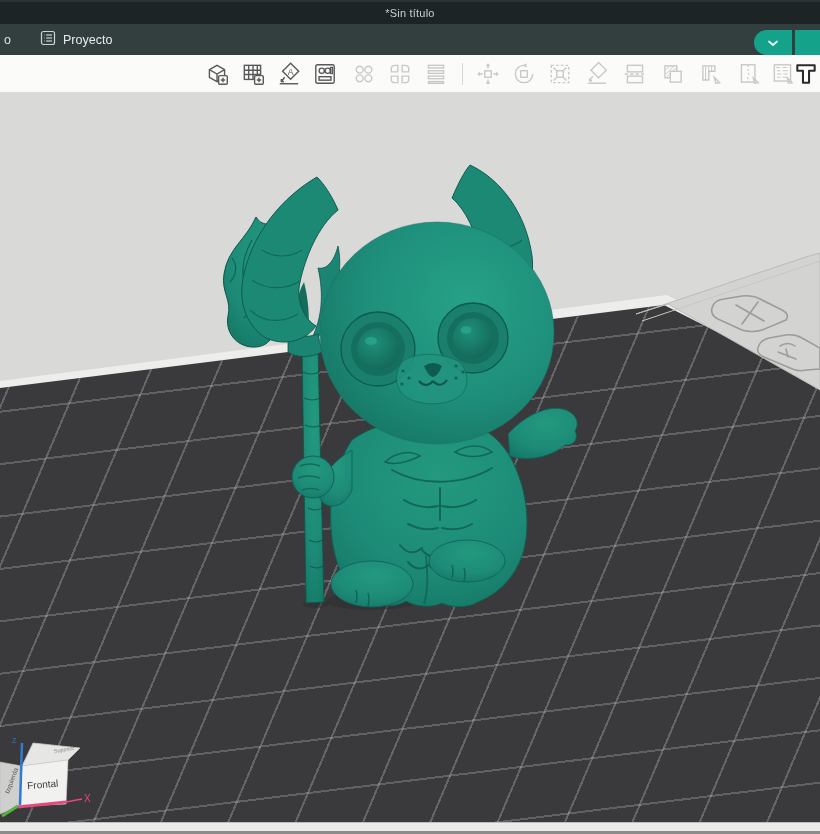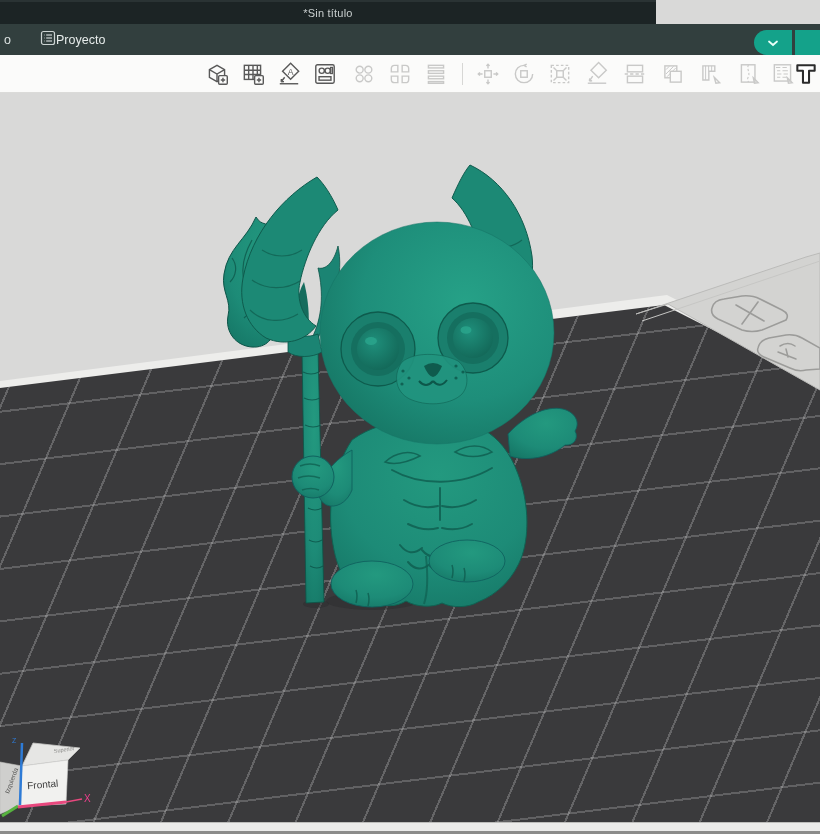--- a/index.html
+++ b/index.html
@@ -1,30 +1,30 @@
 <!DOCTYPE html>
 <html><head>
 <meta charset="utf-8">
 <style>
   html,body{margin:0;padding:0;}
   body{width:820px;height:834px;overflow:hidden;position:relative;
        font-family:"Liberation Sans","DejaVu Sans",sans-serif;background:#D9D9D8;}
   .app{position:absolute;inset:0;}
 
   
-  .titlebar{position:absolute;left:0;top:0;width:656px;height:24px;background:#1C2425;
+  .titlebar{position:absolute;left:0;top:0;width:820px;height:24px;background:#1C2425;
             border-top:2px solid #2A3334;box-sizing:border-box;
             display:flex;align-items:center;justify-content:center;}
   .titlebar .title{color:#C9CFCF;font-size:11px;letter-spacing:.2px;}
 
   
   .tabbar{position:absolute;left:0;top:24px;width:820px;height:31px;background:#323F3E;
           display:flex;align-items:center;}
   .partial-tab{color:#DCE2E1;font-size:12.5px;margin-left:4px;width:26px;}
-  .tab{display:flex;align-items:center;padding:0 10px;height:100%;}
+  .tab{display:flex;align-items:center;gap:7px;padding:0 10px;height:100%;}
   .tab .label{color:#E7ECEB;font-size:12.5px;}
   .slice-split{position:absolute;right:0;top:6px;height:25px;display:flex;}
   .slice-main{width:38px;height:25px;background:#14A28A;border:none;
               border-radius:13px 0 0 13px;display:flex;align-items:center;justify-content:center;cursor:pointer;}
   .slice-right{width:25px;height:25px;background:#14A28A;border:none;margin-left:3px;cursor:pointer;}
 
   
   .toolbar{position:absolute;left:0;top:55px;width:820px;height:38px;background:#FBFBFA;
            border-bottom:1px solid #DBDBD9;box-sizing:border-box;}
   .tbtn{position:absolute;top:5px;width:28px;height:28px;background:none;border:none;padding:1px;cursor:pointer;}

